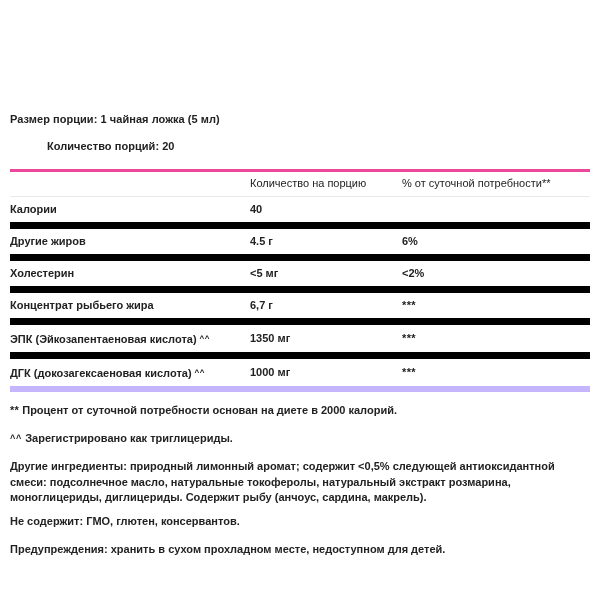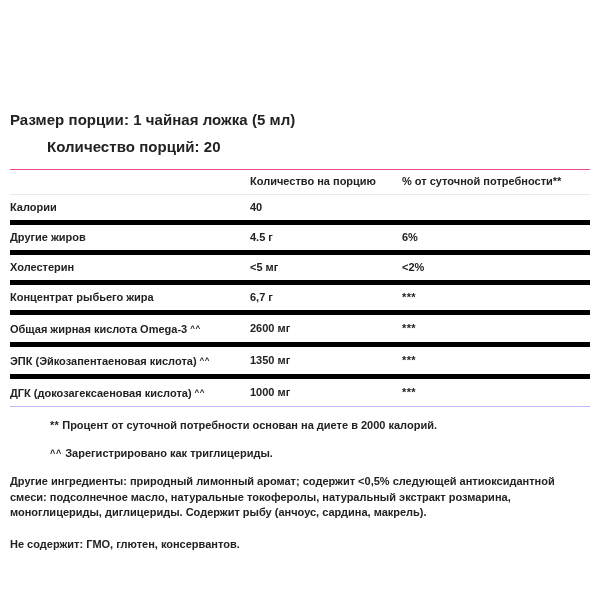--- a/index.html
+++ b/index.html
@@ -23,21 +23,21 @@
     height: 600px;
     background: #ffffff;
     box-sizing: border-box;
     padding: 0 10px;
   }
 
   .spacer-top { height: 113px; }
 
   
   .intro-line {
-    font-size: 15px;
+    font-size: 11px;
     font-weight: bold;
     line-height: 13px;
     color: #222222;
     margin: 0 0 0 0;
     letter-spacing: 0.05px;
   }
   .intro-line.first { margin-bottom: 14px; }
   .intro-line.second { margin-bottom: 16px; padding-left: 37px; }
 
   
@@ -48,56 +48,56 @@
     font-size: 11px;
     font-weight: bold;
     color: #222222;
   }
   table.nutrition col.c1 { width: 240px; }
   table.nutrition col.c2 { width: 152px; }
   table.nutrition col.c3 { width: 188px; }
 
   table.nutrition thead th {
     text-align: left;
-    font-weight: bold;
+    font-weight: normal;
     font-size: 11px;
     padding: 5px 0 6px 0;
-    border-top: 1px solid #ec4899;
+    border-top: 3px solid #ec4899;
     border-bottom: 1px solid #e9e9e9;
     vertical-align: bottom;
     line-height: 13px;
     white-space: nowrap;
   }
   table.nutrition tbody td {
     text-align: left;
     font-weight: bold;
     font-size: 11px;
     padding: 6px 0 6px 0;
-    border-bottom: 5px solid #000000;
+    border-bottom: 7px solid #000000;
     line-height: 13px;
     vertical-align: middle;
     white-space: nowrap;
   }
   table.nutrition tbody tr:last-child td {
-    border-bottom: 1px solid #c4b5fd;
+    border-bottom: 6px solid #c4b5fd;
   }
 
   .sup {
     font-size: 8px;
     vertical-align: 3px;
     letter-spacing: 0.6px;
     padding-left: 3px;
     font-weight: bold;
   }
   .stars {
     letter-spacing: 0.4px;
   }
 
   
-  .footnotes { margin-top: 12px; margin-left: 40px; }
+  .footnotes { margin-top: 12px; }
   .footnote {
     font-size: 11px;
     font-weight: bold;
     line-height: 13px;
     color: #222222;
     margin-bottom: 14px;
   }
   .footnote .mark {
     letter-spacing: 0.3px;
   }
@@ -109,21 +109,21 @@
 
   
   .para {
     font-size: 11px;
     font-weight: bold;
     line-height: 15.5px;
     color: #222222;
     width: 580px;
     margin: 0 0 13px 0;
   }
-  .para.ingredients { margin-top: 4px; margin-bottom: 16px; }
+  .para.ingredients { margin-top: 4px; margin-bottom: 8px; }
   .para.last { margin-bottom: 0; }
 </style>
 </head>
 <body>
 
 <div id="page">
 
   <div class="spacer-top"></div>
 
   <div class="intro-line first">Размер порции: 1 чайная ложка (5 мл)</div>
@@ -158,25 +158,20 @@
           <td><span>Холестерин</span></td>
           <td>&lt;5 мг</td>
           <td>&lt;2%</td>
         </tr>
         <tr>
           <td><span>Концентрат рыбьего жира</span></td>
           <td>6,7 г</td>
           <td class="stars">***</td>
         </tr>
         <tr>
-          <td><span>Общая жирная кислота Omega-3</span><span class="sup">˄˄</span></td>
-          <td>2600 мг</td>
-          <td class="stars">***</td>
-        </tr>
-        <tr>
           <td><span>ЭПК (Эйкозапентаеновая кислота)</span><span class="sup">˄˄</span></td>
           <td>1350 мг</td>
           <td class="stars">***</td>
         </tr>
         <tr>
           <td><span>ДГК (докозагексаеновая кислота)</span><span class="sup">˄˄</span></td>
           <td>1000 мг</td>
           <td class="stars">***</td>
         </tr>
       </tbody>
@@ -184,14 +179,15 @@
 
   <div class="footnotes" id="footnotes">
       <div class="footnote"><span class="mark">**</span> <span>Процент от суточной потребности основан на диете в 2000 калорий.</span></div>
       <div class="footnote"><span class="mark caret">˄˄</span> <span>Зарегистрировано как триглицериды.</span></div>
     </div>
 
   <div class="para ingredients">Другие ингредиенты: природный лимонный аромат; содержит &lt;0,5% следующей антиоксидантной смеси: подсолнечное масло, натуральные токоферолы, натуральный экстракт розмарина, моноглицериды, диглицериды. Содержит рыбу (анчоус, сардина, макрель).</div>
 
   <div class="para">Не содержит: ГМО, глютен, консервантов.</div>
 
+  <div class="para last">Предупреждения: хранить в сухом прохладном месте, недоступном для детей.</div>
 
 </div>
 
 </body></html>

